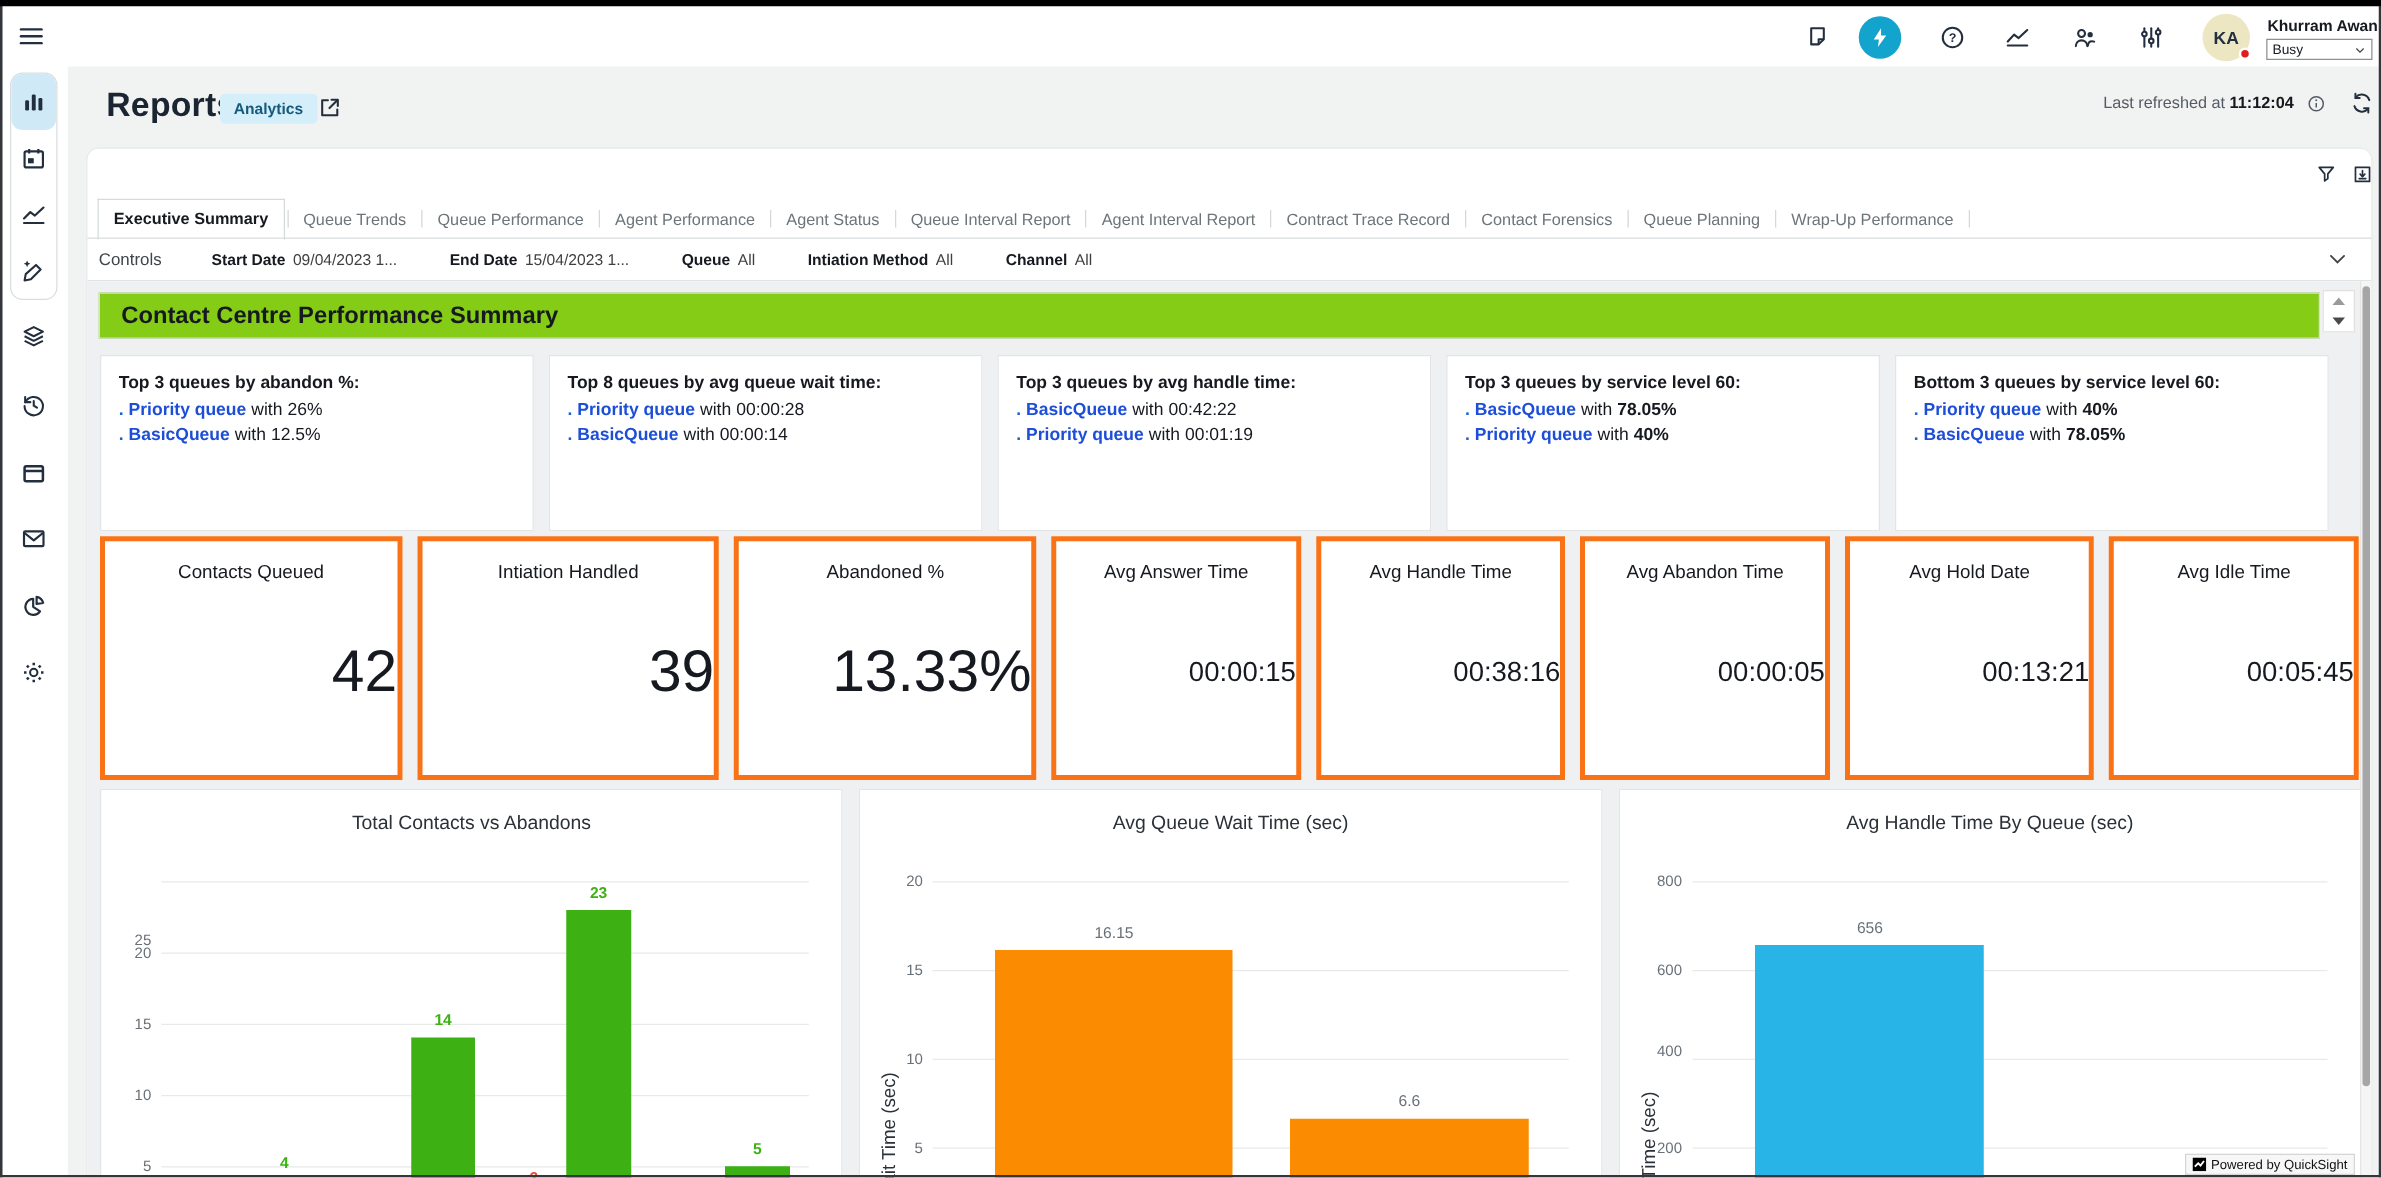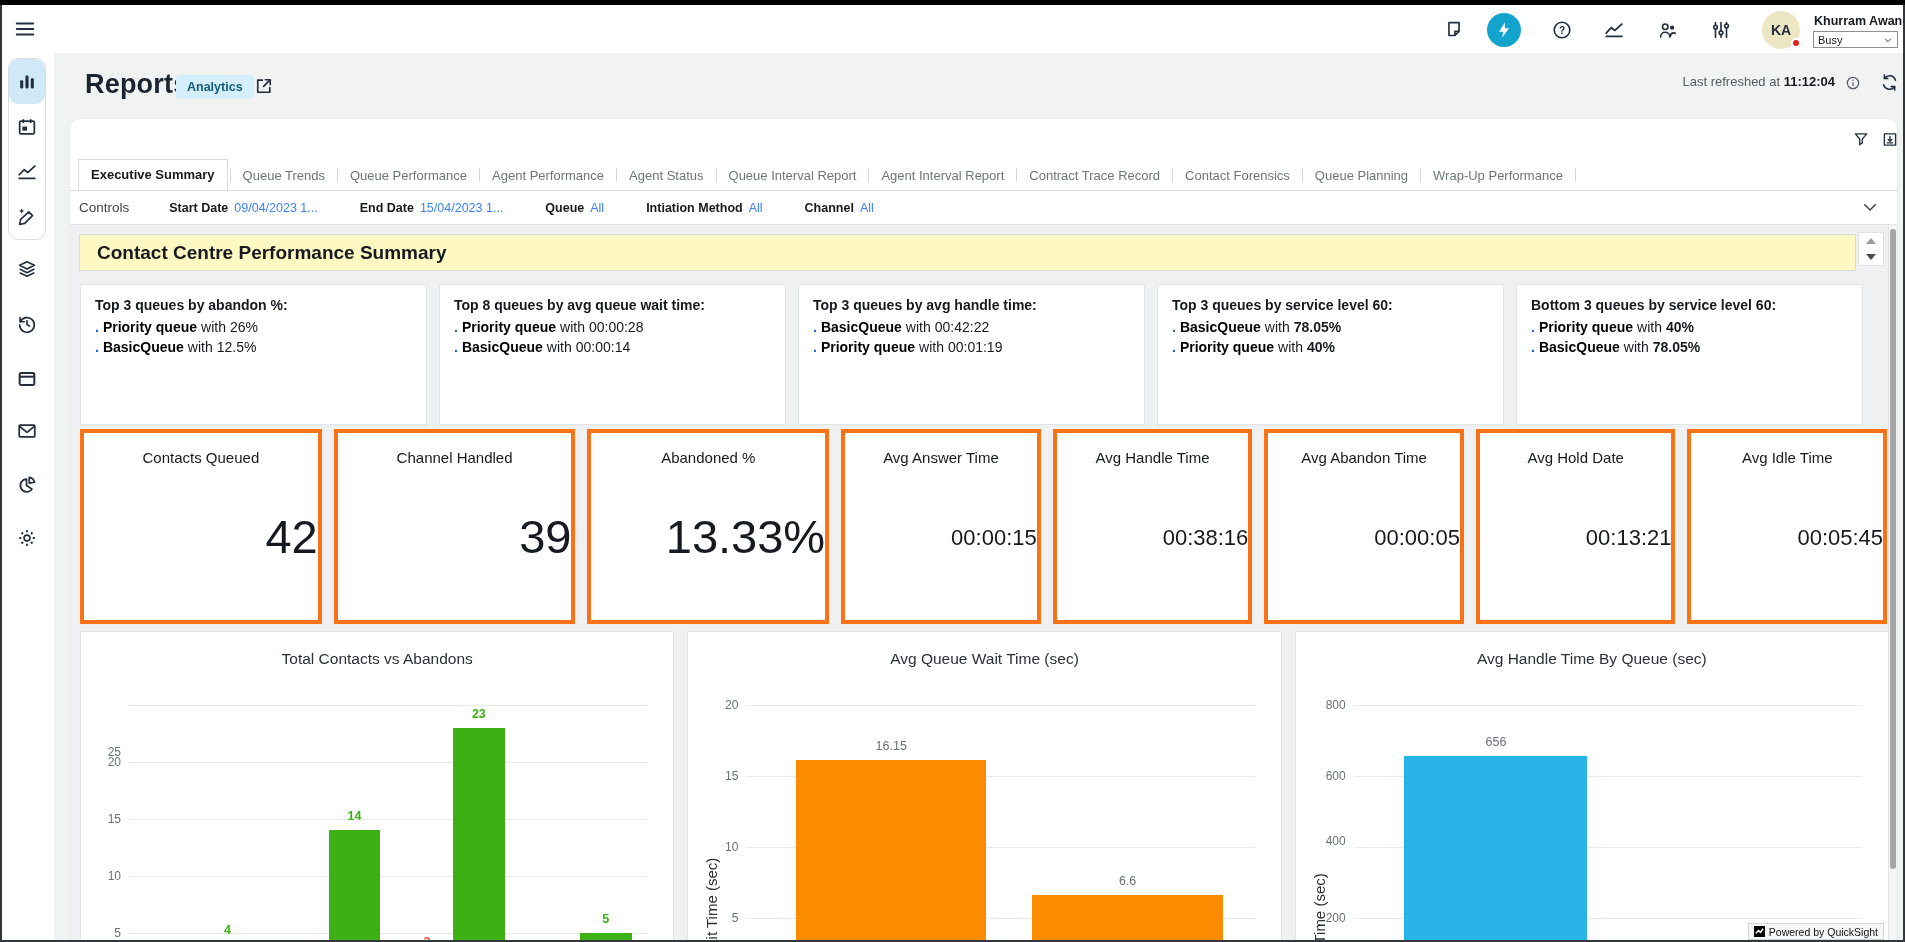--- a/index.html
+++ b/index.html
@@ -53,42 +53,42 @@
   .tabs-border { position:absolute; left:0; right:0; top:71px; height:1px; background:#d9dddd; }
   .tab { font-size:13px; color:#6d757a; padding:7px 10px 8px; white-space:nowrap; cursor:pointer; }
   .tab.active { font-weight:bold; color:#16191f; background:#fff; border:1px solid #d5dbdb; border-bottom:1px solid #fff;
                 margin-bottom:-1px; padding:7px 12px 9px; }
   .tab-sep { width:1px; height:14px; background:#d4d8d8; margin:0 2px 9px; }
 
   .controls-row { position:absolute; left:9px; top:72px; right:60px; height:33px; display:flex; align-items:center; }
   .controls-label { font-size:13.5px; color:#3f4549; margin-right:40px; cursor:default; }
   .ctl-field { display:flex; align-items:baseline; margin-right:42px; cursor:pointer; }
   .ctl-label { font-size:12.5px; font-weight:bold; color:#16191f; margin-right:6px; }
-  .ctl-value { font-size:12.5px; color:#3b82f6; }
+  .ctl-value { font-size:12.5px; color:#404040; }
   .controls-border { position:absolute; left:0; right:0; top:105px; height:1px; background:#dfe3e3; }
   .collapse-chevron { position:absolute; right:18px; top:79px; width:18px; height:18px; cursor:pointer; }
 
   .sheet { position:absolute; left:0; right:9px; top:106px; bottom:0; background:#eef0f1; }
 
   .vscroll { position:absolute; right:0; top:106px; width:9px; height:720px; background:#f5f5f5; border-left:1px solid #e4e4e4; cursor:pointer; }
   .vscroll .thumb { position:absolute; left:1px; width:6px; top:4px; height:640px; background:#a6a6a6; border-radius:3px; cursor:grab; }
 
-  .sum-heading-box { position:absolute; left:9px; top:9px; width:1777px; height:37px; background:#fef9c3; border:1px solid #d9dcdc;
+  .sum-heading-box { position:absolute; left:9px; top:9px; width:1777px; height:37px; background:#84cc16; border:1px solid #d9dcdc;
                      display:flex; align-items:center; }
   .sum-heading { font-size:19px; font-weight:bold; color:#16191f; margin-left:17px; }
   .spinner { position:absolute; left:1788px; top:7px; width:26px; height:34px; background:#fff; border:1px solid #e0e0e0; }
   .spin-btn { height:16px; display:flex; align-items:center; justify-content:center; cursor:pointer; }
   .tri-up { width:0; height:0; border-left:5px solid transparent; border-right:5px solid transparent; border-bottom:6px solid #9a9a9a; }
   .tri-dn { width:0; height:0; border-left:5px solid transparent; border-right:5px solid transparent; border-top:6px solid #4a4a4a; }
 
   .insight-row { position:absolute; left:10px; top:59px; width:1783px; height:141px; display:flex; gap:12px; }
   .insight-card { flex:1; background:#fff; border:1px solid #e2e5e5; padding:12px 14px; overflow:hidden; }
   .insight-title { font-size:14px; font-weight:bold; color:#16191f; margin-bottom:6px; }
   .insight-line { display:flex; gap:4px; font-size:14px; color:#16191f; margin-top:4px; align-items:baseline; }
-  .q-link { color:#000000; font-weight:bold; cursor:pointer; }
+  .q-link { color:#1d4ed8; font-weight:bold; cursor:pointer; }
   .i-bullet { color:#1764cf; font-weight:bold; }
   .i-val.bold { font-weight:bold; }
 
   .kpi-row { position:absolute; left:10px; top:204px; width:1807px; height:195px; display:flex; gap:12px; }
   .kpi-card { flex:1; background:#fff; border:4px solid #f97316; position:relative; cursor:default; }
   .kpi-card.big { flex:1.22; }
   .kpi-label { position:absolute; top:16px; left:0; right:0; text-align:center; font-size:15px; color:#16191f; }
   .kpi-value { position:absolute; top:92px; left:16px; right:0; text-align:right; font-size:22px; color:#16191f;margin-left:12px; }
   .kpi-card.big .kpi-value { top:76px; font-size:47px; }
 
@@ -437,21 +437,21 @@
               <span class="i-val bold">78.05%</span>
             </div>
           </div>
         </div>
       <div class="kpi-row" id="kpi-row">
           <div class="kpi-card big">
             <div class="kpi-label">Contacts Queued</div>
             <div class="kpi-value">42</div>
           </div>
           <div class="kpi-card big">
-            <div class="kpi-label">Channel Handled</div>
+            <div class="kpi-label">Intiation Handled</div>
             <div class="kpi-value">39</div>
           </div>
           <div class="kpi-card big">
             <div class="kpi-label">Abandoned %</div>
             <div class="kpi-value">13.33%</div>
           </div>
           <div class="kpi-card">
             <div class="kpi-label">Avg Answer Time</div>
             <div class="kpi-value">00:00:15</div>
           </div>

